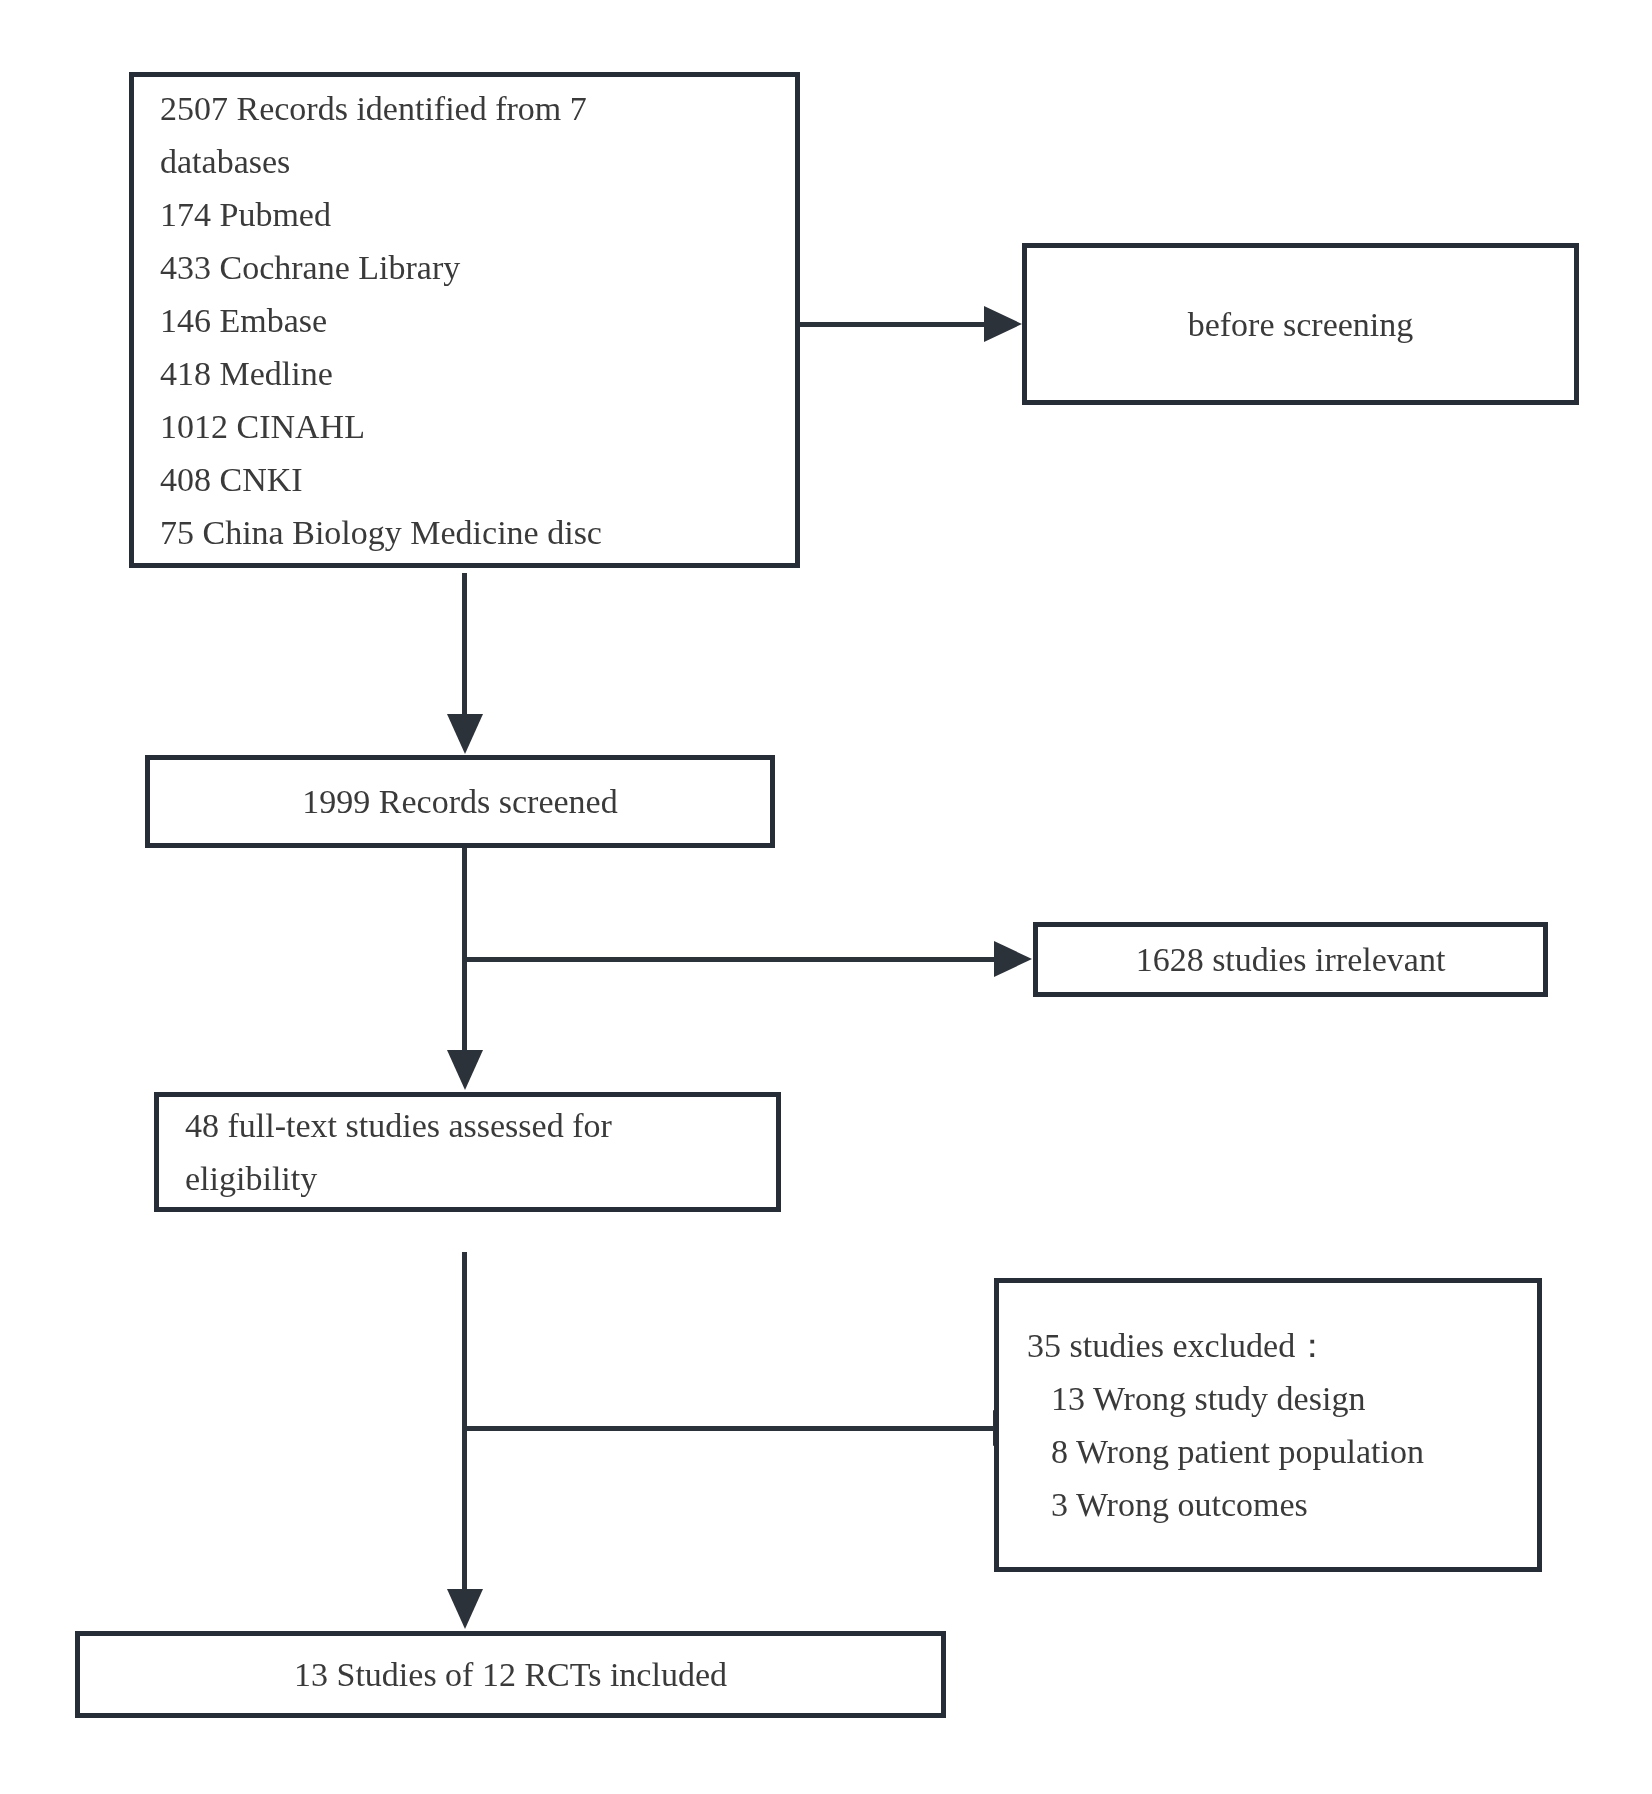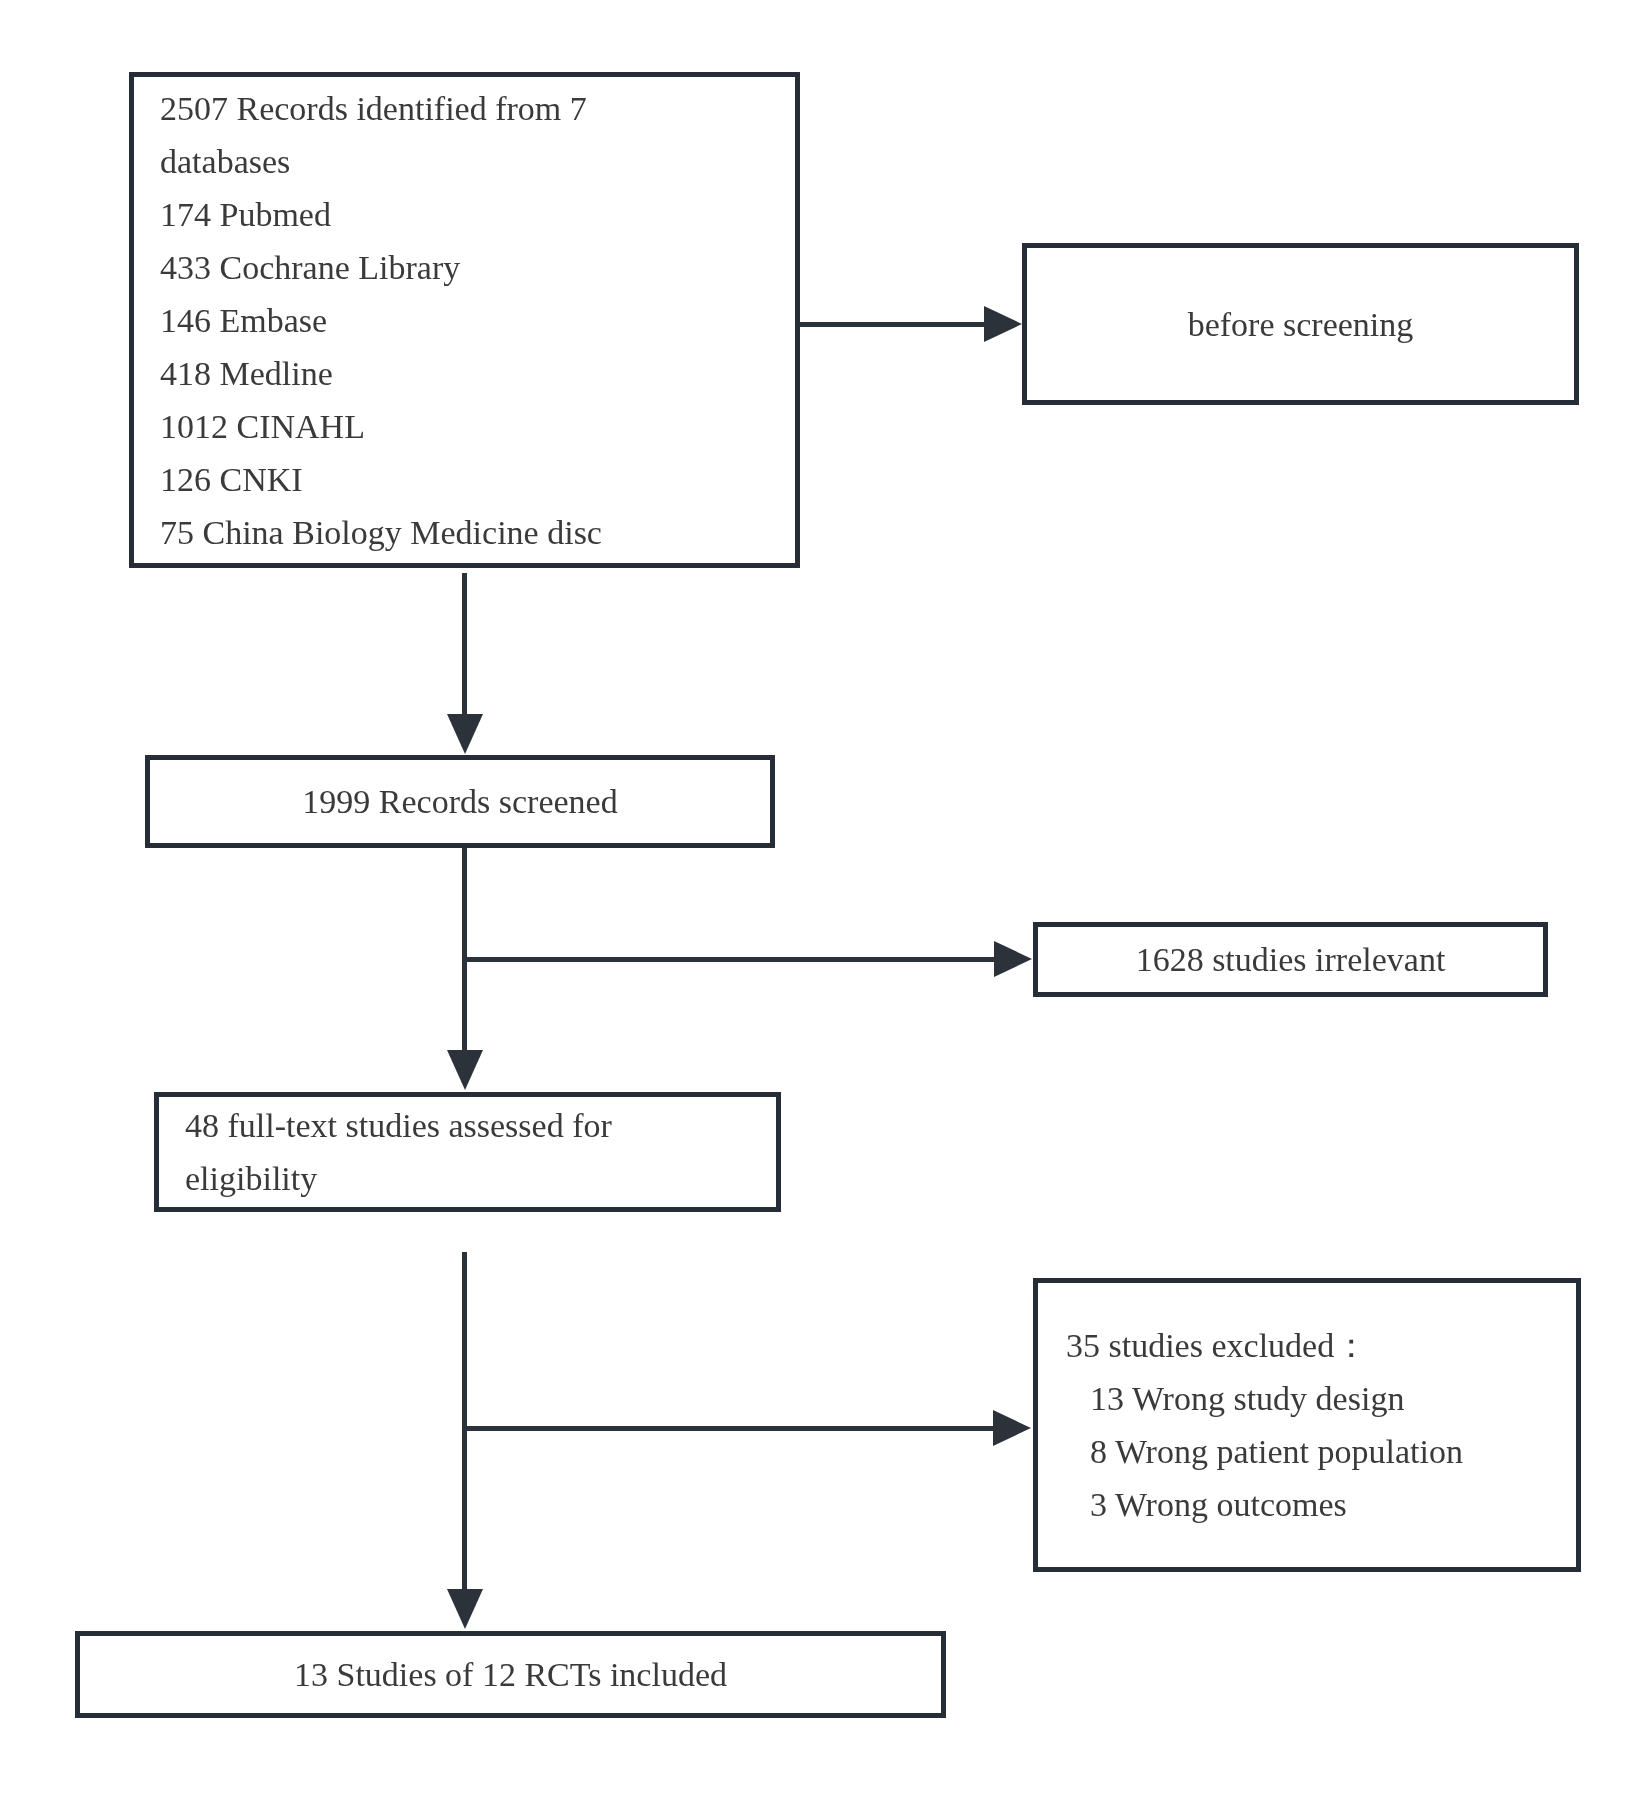--- a/index.html
+++ b/index.html
@@ -68,21 +68,21 @@
 <div class="canvas">
 
   <div class="box left-text pad-left" style="left:129px; top:72px; width:671px; height:496px;">
     <div>2507 Records identified from 7</div>
     <div>databases</div>
     <div>174 Pubmed</div>
     <div>433 Cochrane Library</div>
     <div>146 Embase</div>
     <div>418 Medline</div>
     <div>1012 CINAHL</div>
-    <div>126 CNKI</div>
+    <div>408 CNKI</div>
     <div>75 China Biology Medicine disc</div>
   </div>
 
   <div class="hline" style="left:800px; top:322px; width:190px; height:5px;"></div>
   <div class="arrow-right" style="left:984px; top:306px;"></div>
 
   <div class="box center-text" style="left:1022px; top:243px; width:557px; height:162px;">
     <div>before screening</div>
   </div>
 
@@ -105,21 +105,21 @@
   <div class="box left-text pad-left" style="left:154px; top:1092px; width:627px; height:120px;">
     <div>48 full-text studies assessed for</div>
     <div>eligibility</div>
   </div>
 
   <div class="vline" style="left:462px; top:1252px; width:5px; height:341px;"></div>
   <div class="arrow-down" style="left:447px; top:1589px;"></div>
   <div class="hline" style="left:462px; top:1426px; width:533px; height:5px;"></div>
   <div class="arrow-right" style="left:993px; top:1410px;"></div>
 
-  <div class="box left-text" style="left:1033px; top:1278px; width:548px; height:294px; padding-left:28px; padding-right:10px;">
+  <div class="box left-text" style="left:994px; top:1278px; width:548px; height:294px; padding-left:28px; padding-right:10px;">
     <div>35 studies excluded：</div>
     <div class="reason-line">13 Wrong study design</div>
     <div class="reason-line">8 Wrong patient population</div>
     <div class="reason-line">3 Wrong outcomes</div>
   </div>
 
   <div class="box center-text" style="left:75px; top:1631px; width:871px; height:87px;">
     <div>13 Studies of 12 RCTs included</div>
   </div>
 

